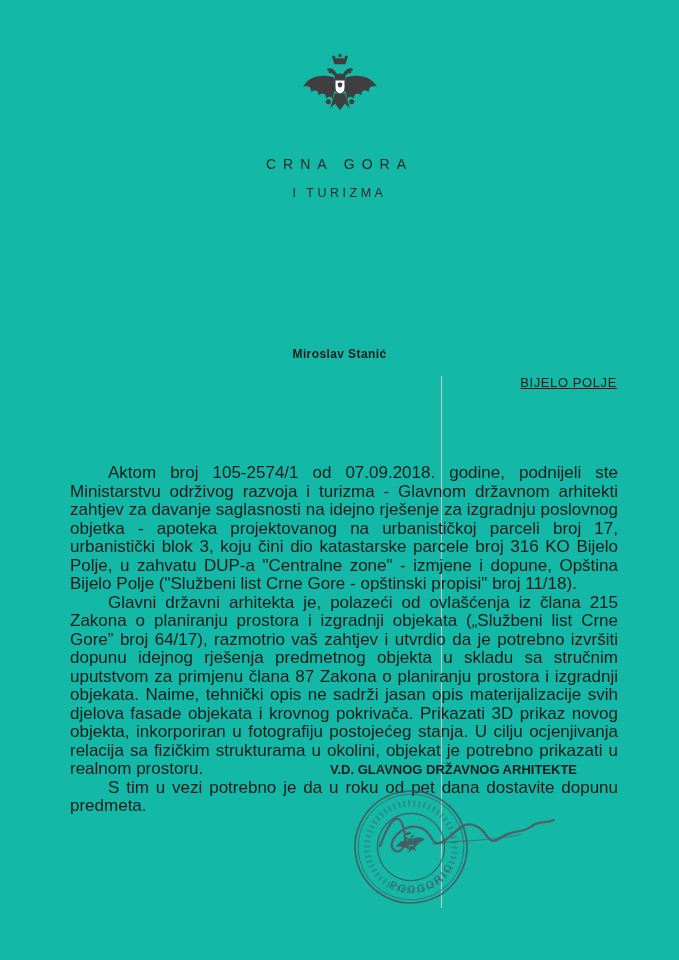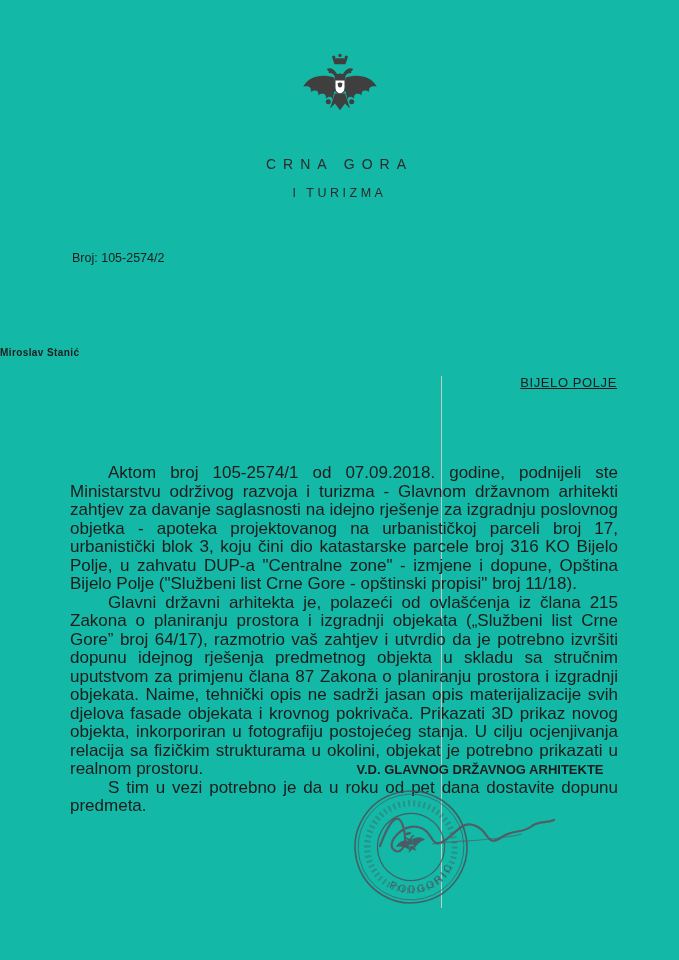--- a/index.html
+++ b/index.html
@@ -20,36 +20,36 @@
   .letterhead{position:absolute;top:50px;left:0;right:0;text-align:center;z-index:2;}
   .emblem{display:inline-block;}
   .country{margin-top:10px;font-size:14px;letter-spacing:7px;color:#2a2a2a;}
   .ministry{margin-top:14px;font-size:12.5px;letter-spacing:3.5px;color:#2a2a2a;}
   .ministry + .ministry{margin-top:4px;}
 
   .meta{position:absolute;left:72px;top:251px;font-size:12.5px;line-height:15.5px;z-index:2;}
   .directorate{font-weight:bold;font-size:13px;letter-spacing:1.6px;margin-bottom:4px;}
 
   .recipient-name{
-    position:absolute;top:347px;left:0;right:0;
-    font-weight:bold;font-size:10px;letter-spacing:.4px;z-index:2;
+    position:absolute;top:347px;left:0;right:0;text-align:center;
+    font-weight:bold;font-size:12px;letter-spacing:.4px;z-index:2;
   }
   .recipient-city{
     position:absolute;top:375px;right:62px;
     font-size:13px;text-decoration:underline;letter-spacing:.6px;z-index:2;
   }
 
   .body-text{
     position:absolute;left:70px;top:464px;width:548px;
     font-size:17px;line-height:18.5px;text-align:justify;z-index:2;
   }
   .body-text p{margin:0;text-indent:38px;}
 
   .sig-block{
-    position:absolute;left:330px;top:762px;width:300px;text-align:center;
+    position:absolute;left:330px;top:762px;width:300px;
     font-weight:bold;font-size:13px;z-index:4;
   }
   .sig-name{margin-top:21px;letter-spacing:.3px;}
 
   .stamp{
     position:absolute;left:350px;top:786px;width:122px;height:122px;
     transform:rotate(-14deg);opacity:.82;z-index:3;
   }
   .signature-scribble{
     position:absolute;left:372px;top:796px;width:190px;height:72px;z-index:5;
@@ -81,21 +81,20 @@
         </g>
         <path d="M44 36 h12 v9 q0 6 -6 7.5 q-6 -1.5 -6 -7.5 z" fill="#ffffff" stroke="#3f3f3f" stroke-width="1.2"></path>
         <path d="M47 40 q3 -2 6 0 l-1 4 q-2 1.5 -4 0 z" fill="#3f3f3f"></path>
       </svg>
     </span>
     <div class="country">CRNA GORA</div>
     <div class="ministry">I TURIZMA</div>
   </header>
 
   <section class="meta">
-    <div>Broj: 105-2574/2</div>
   </section>
 
   <div class="recipient-name">Miroslav Stanić</div>
   <div class="recipient-city">BIJELO POLJE</div>
 
   <section class="body-text">
     <p>Aktom broj 105-2574/1 od 07.09.2018. godine, podnijeli ste Ministarstvu održivog razvoja i turizma - Glavnom državnom arhitekti zahtjev za davanje saglasnosti na idejno rješenje za izgradnju poslovnog objetka - apoteka projektovanog na urbanističkoj parceli broj 17, urbanistički blok 3, koju čini dio katastarske parcele broj 316 KO Bijelo Polje, u zahvatu DUP-a "Centralne zone" - izmjene i dopune, Opština Bijelo Polje ("Službeni list Crne Gore - opštinski propisi" broj 11/18).</p>
     <p>Glavni državni arhitekta je, polazeći od ovlašćenja iz člana 215 Zakona o planiranju prostora i izgradnji objekata („Službeni list Crne Gore” broj 64/17), razmotrio vaš zahtjev i utvrdio da je potrebno izvršiti dopunu idejnog rješenja predmetnog objekta u skladu sa stručnim uputstvom za primjenu člana 87 Zakona o planiranju prostora i izgradnji objekata. Naime, tehnički opis ne sadrži jasan opis materijalizacije svih djelova fasade objekata i krovnog pokrivača. Prikazati 3D prikaz novog objekta, inkorporiran u fotografiju postojećeg stanja. U cilju ocjenjivanja relacija sa fizičkim strukturama u okolini, objekat je potrebno prikazati u realnom prostoru.</p>
     <p>S tim u vezi potrebno je da u roku od pet dana dostavite dopunu predmeta.</p>
   </section>

